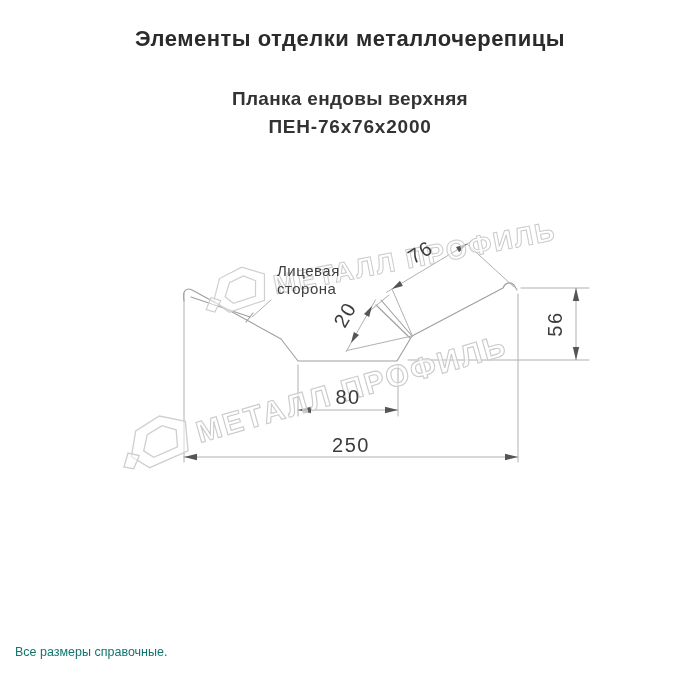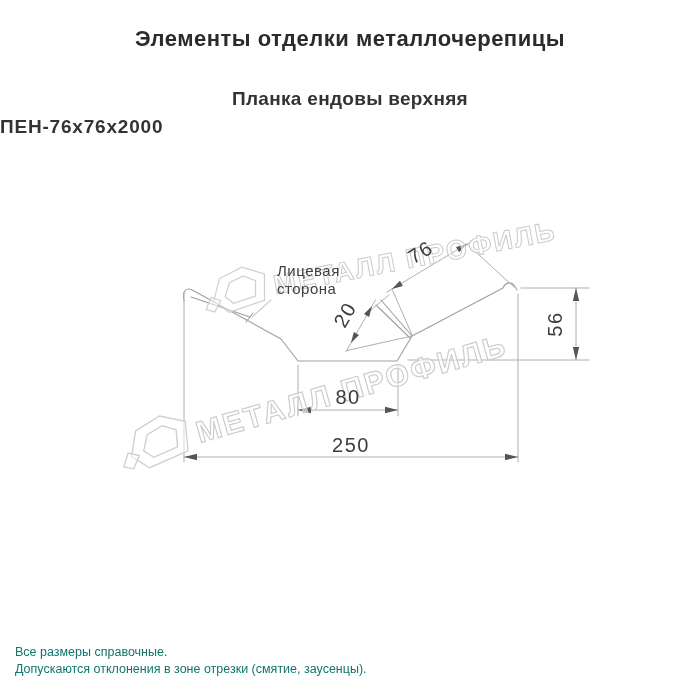--- a/index.html
+++ b/index.html
@@ -9,21 +9,21 @@
   }
   .title{
     position:absolute;top:26px;left:0;right:0;text-align:center;
     font-size:22px;font-weight:700;color:#2b2b2b;letter-spacing:.5px;
   }
   .product-name{
     position:absolute;top:88px;left:0;right:0;text-align:center;
     font-size:19px;font-weight:700;color:#333;letter-spacing:.3px;
   }
   .product-code{
-    position:absolute;top:116px;left:0;right:0;
+    position:absolute;top:116px;left:0;right:0;text-align:center;
     font-size:19px;font-weight:700;color:#333;letter-spacing:.8px;
   }
   svg.drawing{position:absolute;left:0;top:0;width:700px;height:700px;}
   .notes{
     position:absolute;left:15px;top:644px;
     font-size:12.5px;color:#0f766e;line-height:17px;
   }
   .dim-label{
     font-family:"Liberation Sans",sans-serif;font-size:20px;fill:#3c3c3c;letter-spacing:1.5px;
   }
@@ -113,16 +113,15 @@
       <text class="dim-label" x="562" y="324" text-anchor="middle" transform="rotate(-90 562 324)">56</text>
       <text class="dim-label" x="424" y="258" text-anchor="middle" transform="rotate(-31 424 258)">76</text>
       <text class="dim-label" x="351" y="318" text-anchor="middle" transform="rotate(-60 351 318)">20</text>
       <text class="face-label" x="277" y="276">Лицевая</text>
       <text class="face-label" x="277" y="294">сторона</text>
     </g>
   </svg>
 
   <div class="notes">
     <div>Все размеры справочные.</div>
-    <div>Допускаются отклонения в зоне отрезки (смятие, заусенцы).</div>
   </div>
 
 </div>
 
 </body></html>

